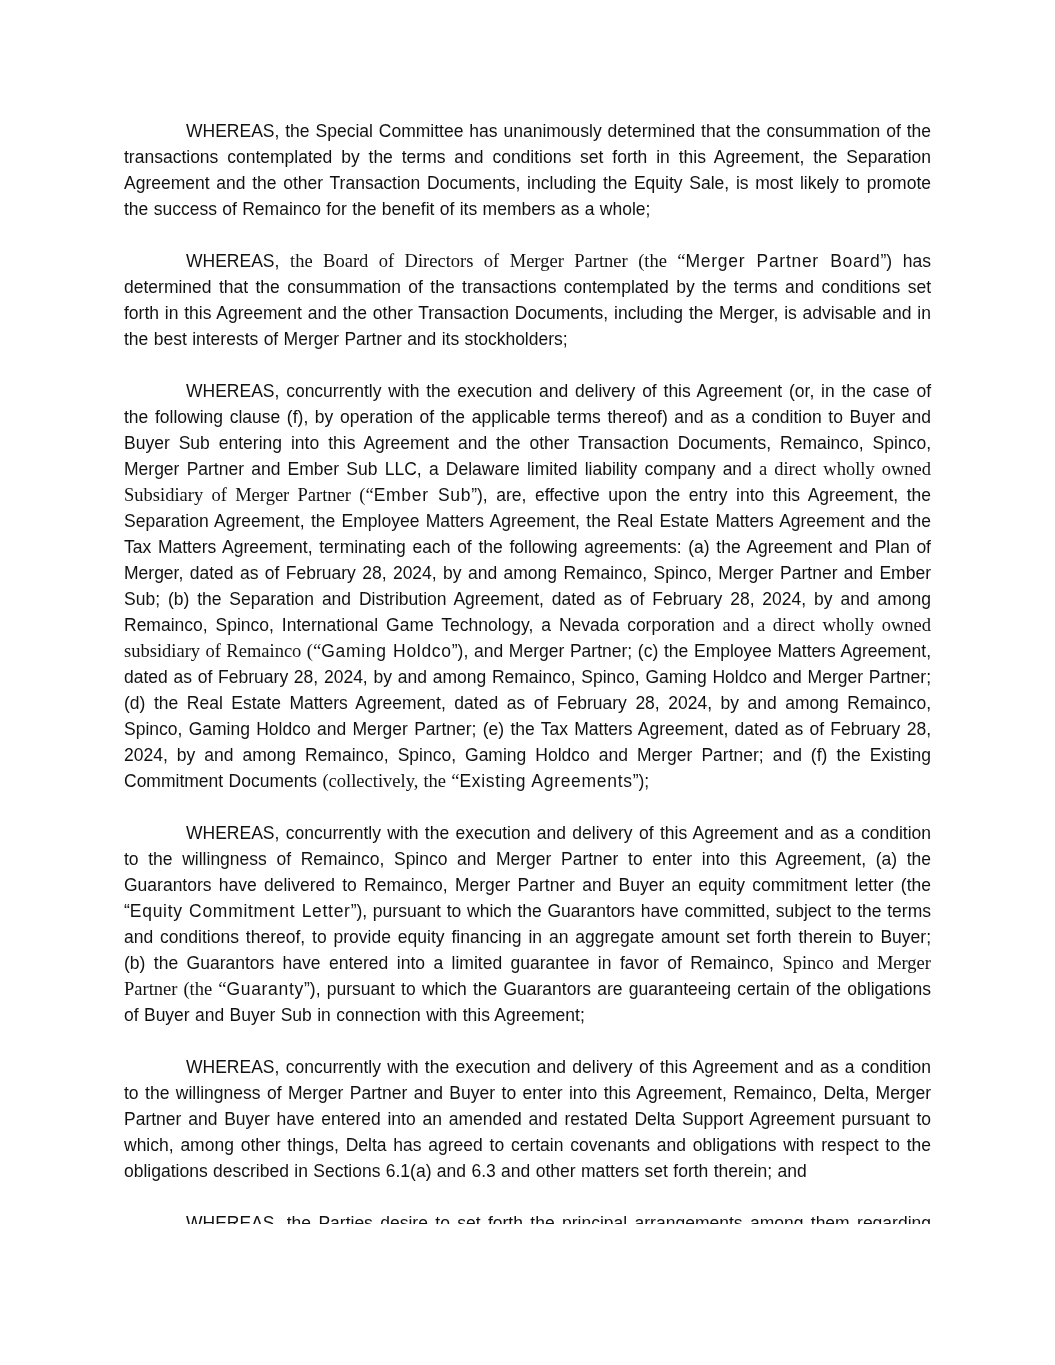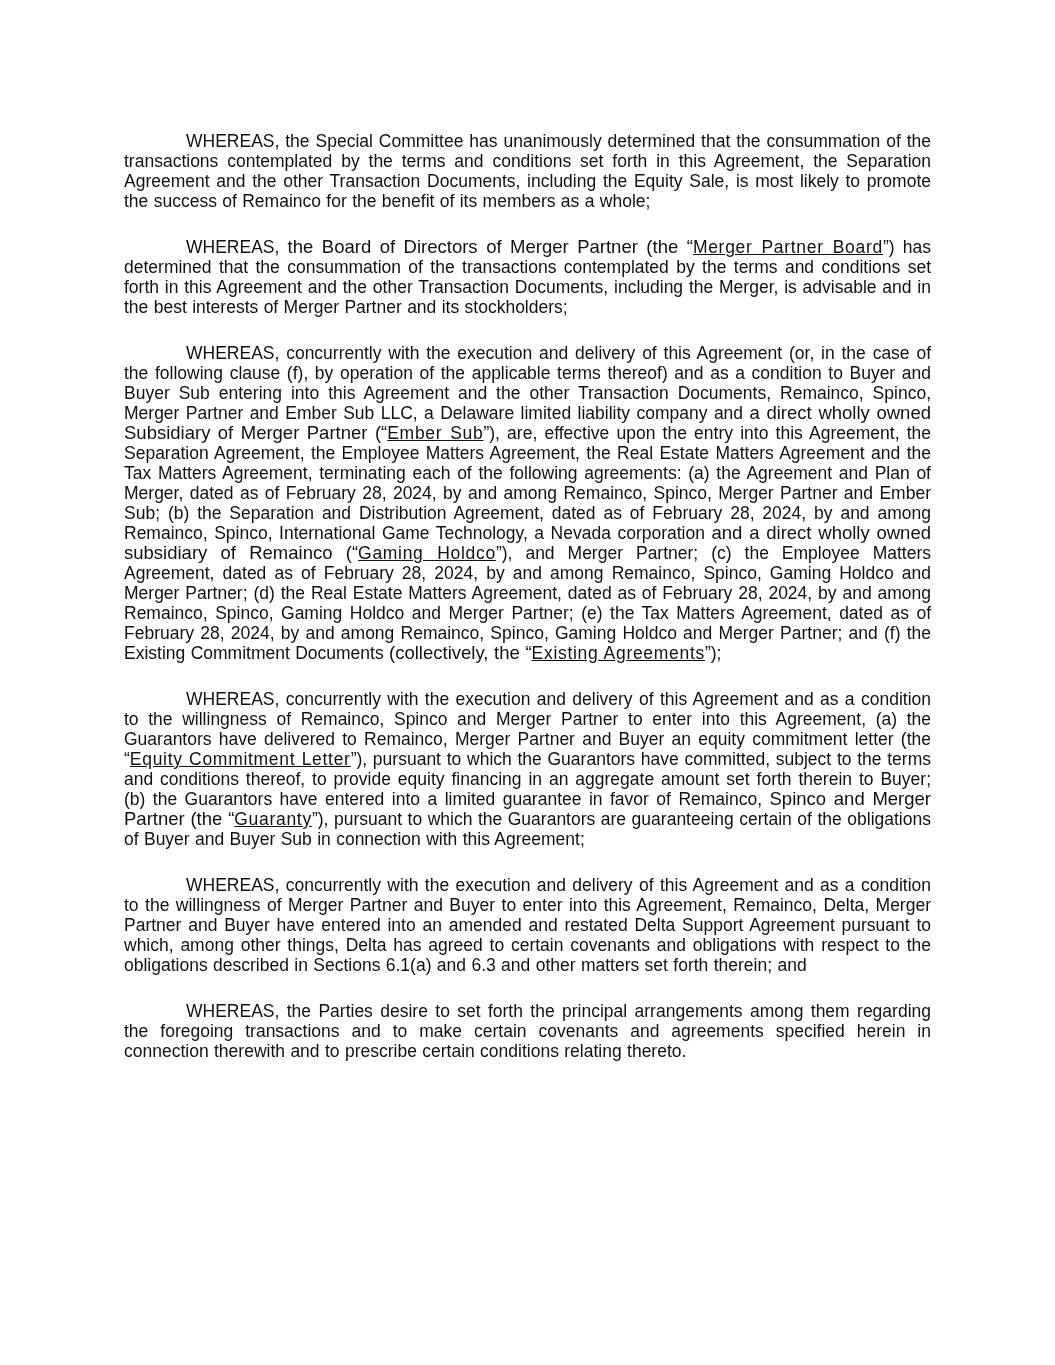--- a/index.html
+++ b/index.html
@@ -4,50 +4,49 @@
 <style>
   html, body {
     margin: 0;
     padding: 0;
     background: #ffffff;
   }
   .page {
     position: relative;
     width: 1055px;
     height: 1220px;
-    margin: 17px auto;
+    margin: 4px auto;
     background: #ffffff;
     color: #111111;
     font-family: "Liberation Sans", sans-serif;
     font-size: 17.5px;
-    line-height: 20px;
+    line-height: 26px;
     overflow: hidden;
   }
   .content {
     position: absolute;
     left: 124px;
     top: 114px;
     width: 807px;
   }
   .para {
     text-align: justify;
     text-indent: 62px;
     margin: 0 0 26px 0;
     word-spacing: 0.5px;
   }
   .serif {
-    font-family: Liberation Sans, sans-serif;
+    font-family: Liberation Serif, serif;
     font-size: 18.5px;
   }
   .u {
     text-underline-offset: 2px;
   }
   .defined {
     letter-spacing: 0.7px;
-    text-decoration: underline;
   }
   .page-number {
     position: absolute;
     top: 1253px;
     left: 0;
     width: 100%;
     text-align: center;
     font-size: 17px;
   }
 </style>

